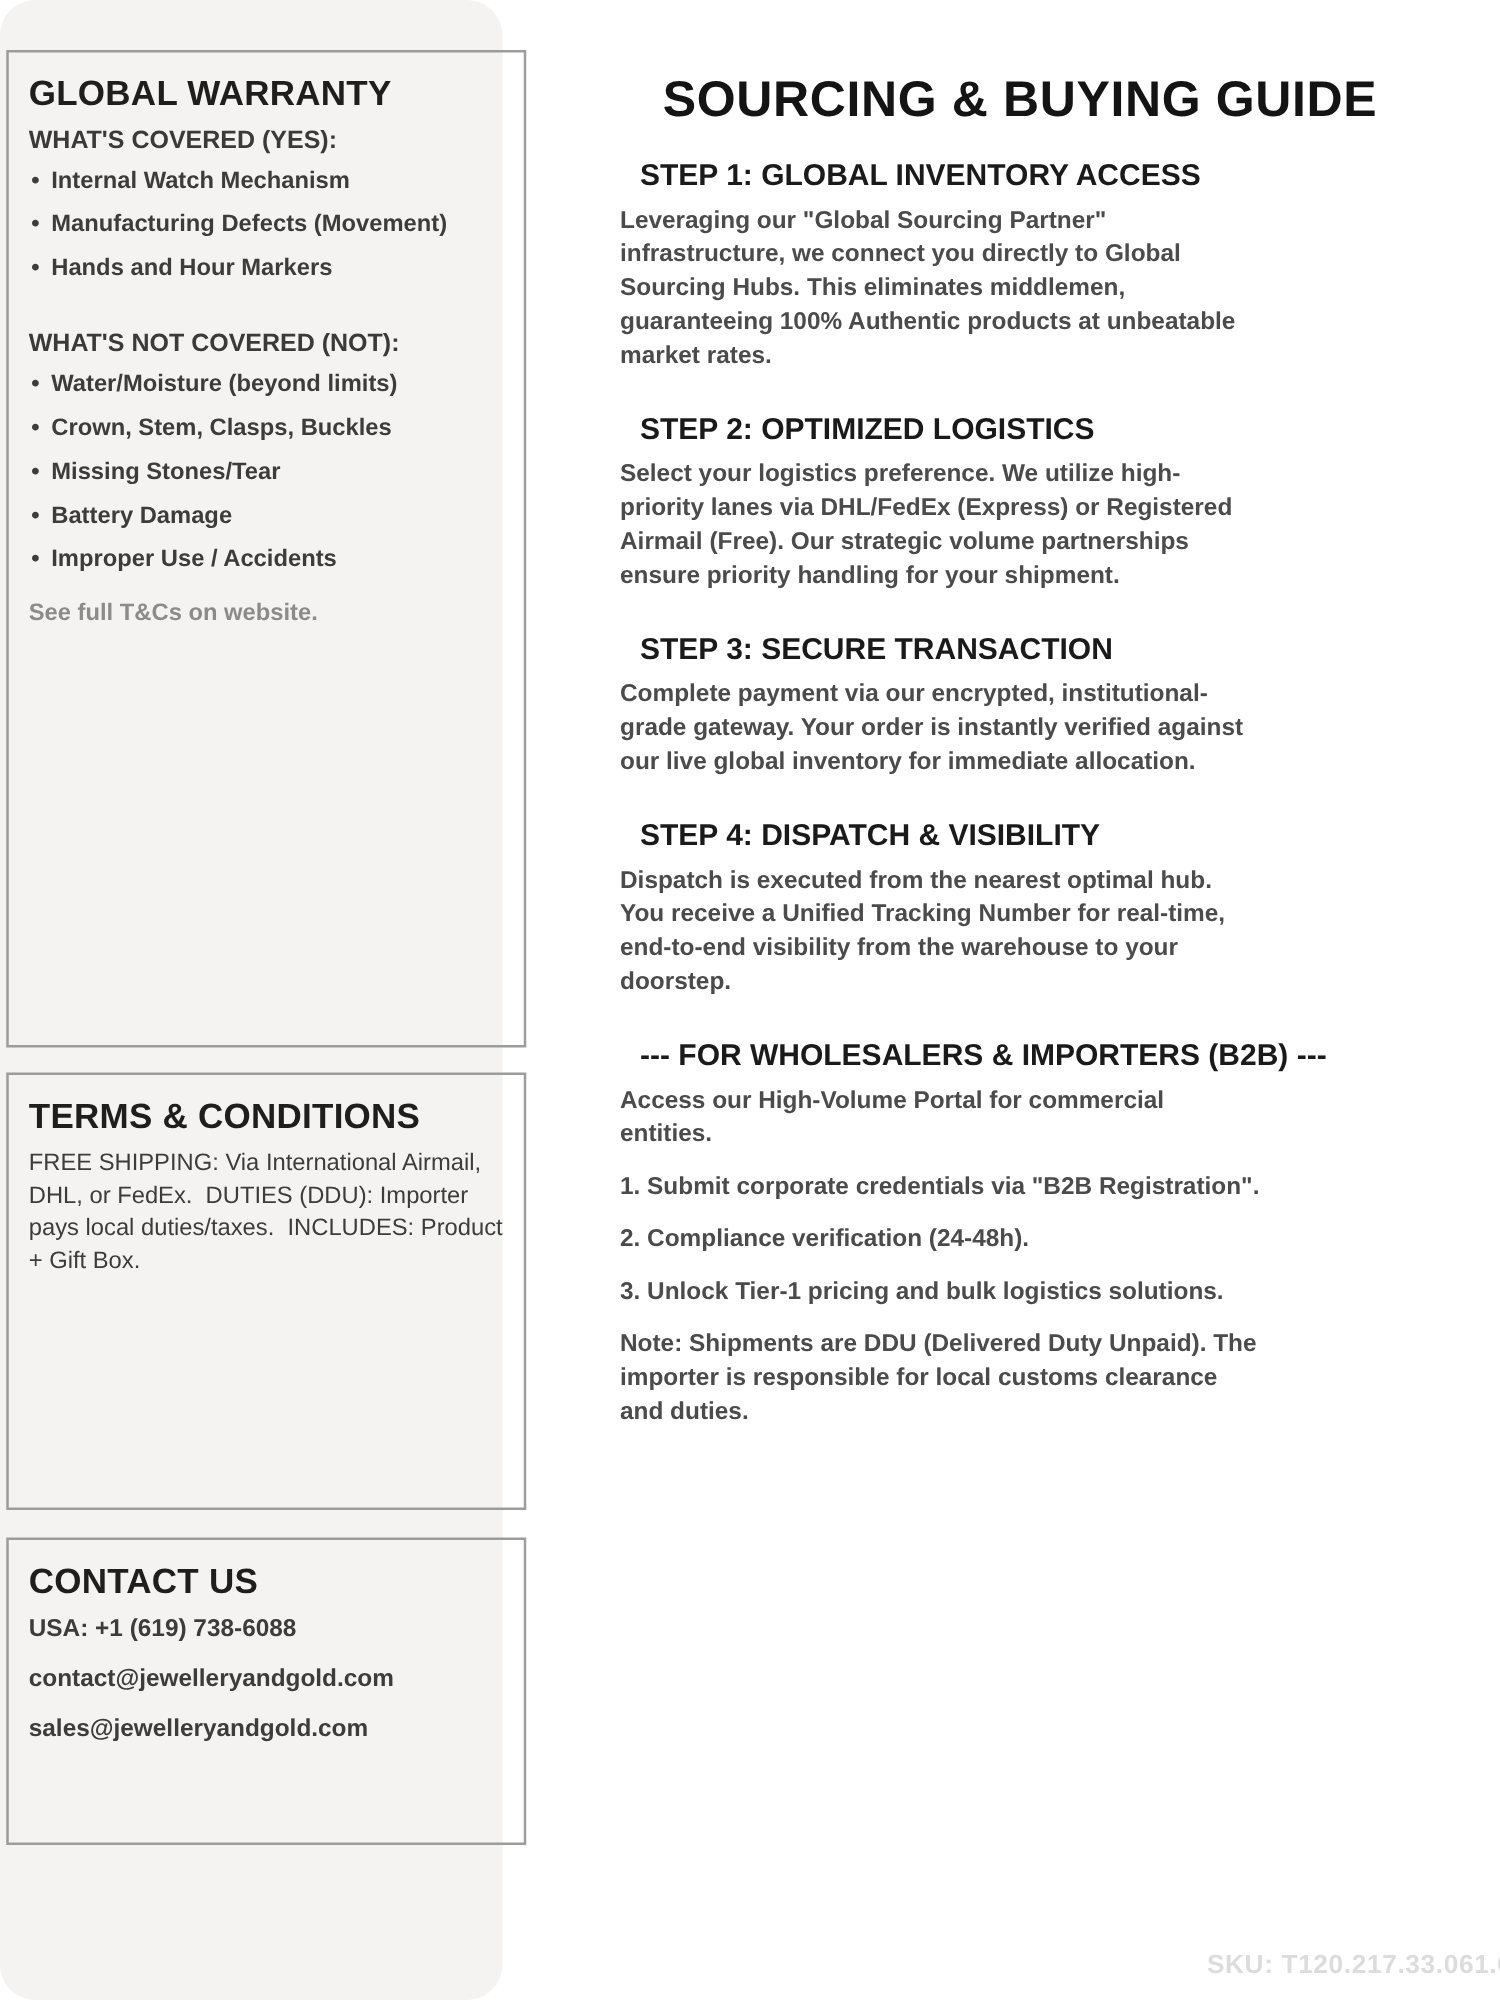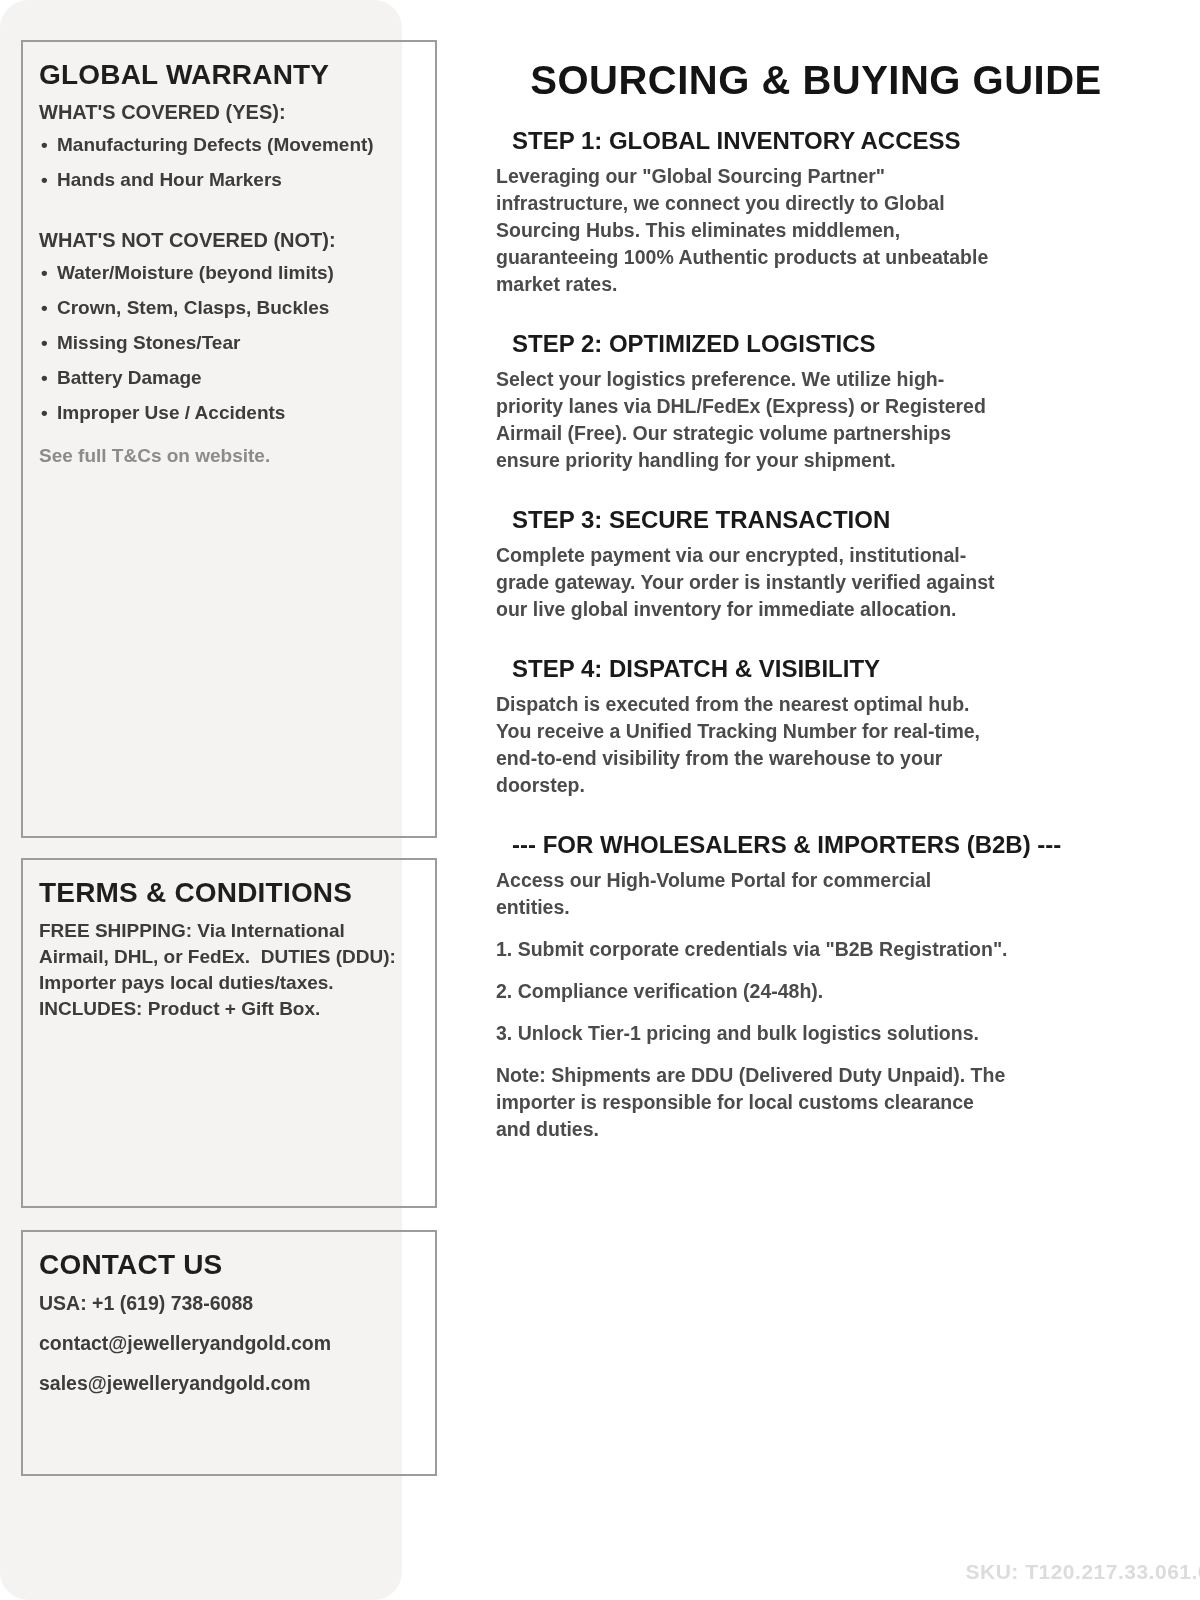--- a/index.html
+++ b/index.html
@@ -11,21 +11,21 @@
     background: #ffffff;
     font-family: "Liberation Sans", sans-serif;
     color: #3f3f3f;
   }
 
   
   .sidebar {
     position: absolute; left: 0; top: 0;
     width: 402px; height: 1600px;
     background: #f4f3f1;
-    padding: 40px 21px 0 21px;
+    padding: 40px 21px 0 5px;
     border-radius: 28px;
   }
   .panel {
     border: 2px solid #9c9c9c;
     background: transparent;
     padding: 16px 16px;
     width: 416px;
   }
   .panel-warranty { height: 798px; margin-bottom: 20px; }
   .panel-terms    { height: 350px; margin-bottom: 22px; }
@@ -54,21 +54,21 @@
     position: absolute; left: 2px; top: 0;
     color: #3c3c3c;
   }
   .footnote {
     margin: 22px 0 0 0;
     font-size: 19px; font-weight: bold;
     color: #8b8b8b;
   }
   .terms-body {
     margin: 8px 0 0 0;
-    font-size: 19px; line-height: 26px; font-weight: bold;
+    font-size: 19px; line-height: 26px; font-weight: normal;
     color: #3c3c3c;
     white-space: pre-wrap;
     width: 380px;
   }
   .contact-line {
     margin: 0 0 18px 0;
     font-size: 19.5px; line-height: 22px; font-weight: bold;
     color: #3c3c3c;
   }
   .contact-lines { margin-top: 10px; }
@@ -112,20 +112,21 @@
 </head>
 <body>
 
 <aside class="sidebar">
 
   <section class="panel panel-warranty">
     <h2>GLOBAL WARRANTY</h2>
     <p class="subhead">WHAT'S COVERED (YES):</p>
     <ul class="bullet-list">
 
+        <li>Internal Watch Mechanism</li>
 
         <li>Manufacturing Defects (Movement)</li>
 
         <li>Hands and Hour Markers</li>
       </ul>
     <p class="subhead not-covered">WHAT'S NOT COVERED (NOT):</p>
     <ul class="bullet-list">
 
         <li>Water/Moisture (beyond limits)</li>
 

